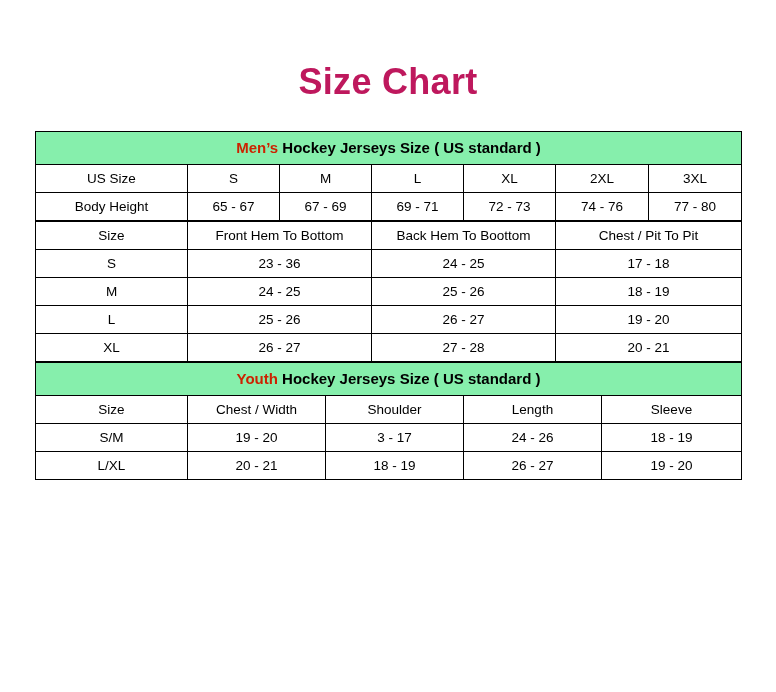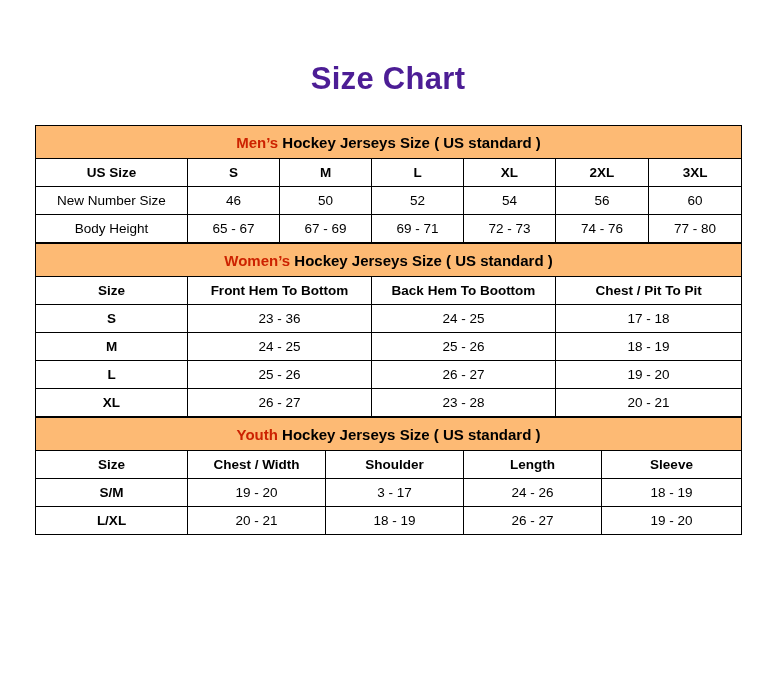--- a/index.html
+++ b/index.html
@@ -15,22 +15,22 @@
     overflow: hidden;
   }
   .page {
     position: relative;
     width: 776px;
     height: 692px;
     box-sizing: border-box;
   }
   .title {
     text-align: center;
-    color: #4c1d95;
-    font-size: 31px;
+    color: #be185d;
+    font-size: 36px;
     font-weight: bold;
     letter-spacing: 0.3px;
     padding-top: 62px;
     padding-bottom: 0;
     line-height: 1.1;
   }
   .chart-wrap {
     margin: 29px 35px 0 35px;
   }
   table.sizechart {
@@ -41,34 +41,34 @@
   table.sizechart td {
     border: 1px solid #000000;
     font-size: 13.5px;
     text-align: center;
     height: 27px;
     padding: 0 2px;
     vertical-align: middle;
     background: #ffffff;
   }
   tr.section-head td {
-    background: #fdba74;
+    background: #86efac;
     font-weight: bold;
     font-size: 15px;
     height: 32px;
   }
   tr.section-head .accent-men { color: #cc2200; }
   tr.section-head .accent-women { color: #cc2200; }
   tr.section-head .accent-youth { color: #cc2200; margin-top: 42px; }
   .hdr-rest { color: #000000; }
   td.rowlabel {
     font-weight: normal;
   }
   td.bold {
-    font-weight: bold;
+    font-weight: normal;
   }
 </style>
 </head>
 <body>
 
 <div class="page">
 
   <div class="title">Size Chart</div>
 
   <div class="chart-wrap">
@@ -90,51 +90,39 @@
         <tr>
           <td class="bold">US Size</td>
           <td class="bold">S</td>
           <td class="bold">M</td>
           <td class="bold">L</td>
           <td class="bold">XL</td>
           <td class="bold">2XL</td>
           <td class="bold">3XL</td>
         </tr>
         <tr>
-          <td class="rowlabel">New Number Size</td>
-          <td>46</td>
-          <td>50</td>
-          <td>52</td>
-          <td>54</td>
-          <td>56</td>
-          <td>60</td>
-        </tr>
-        <tr>
           <td class="rowlabel">Body Height</td>
           <td>65 - 67</td>
           <td>67 - 69</td>
           <td>69 - 71</td>
           <td>72 - 73</td>
           <td>74 - 76</td>
           <td>77 - 80</td>
         </tr>
       </tbody>
     </table>
 
     <table class="sizechart">
       <colgroup>
         <col style="width:152px">
         <col style="width:184px">
         <col style="width:184px">
         <col style="width:186px">
       </colgroup>
       <tbody>
-        <tr class="section-head">
-          <td colspan="4"><span class="accent-women">Women’s</span><span class="hdr-rest"> Hockey Jerseys Size ( US standard )</span></td>
-        </tr>
         <tr>
           <td class="bold">Size</td>
           <td class="bold">Front Hem To Bottom</td>
           <td class="bold">Back Hem To Boottom</td>
           <td class="bold">Chest / Pit To Pit</td>
         </tr>
         <tr>
           <td class="bold">S</td>
           <td>23 - 36</td>
           <td>24 - 25</td>
@@ -148,21 +136,21 @@
         </tr>
         <tr>
           <td class="bold">L</td>
           <td>25 - 26</td>
           <td>26 - 27</td>
           <td>19 - 20</td>
         </tr>
         <tr>
           <td class="bold">XL</td>
           <td>26 - 27</td>
-          <td>23 - 28</td>
+          <td>27 - 28</td>
           <td>20 - 21</td>
         </tr>
       </tbody>
     </table>
 
     <table class="sizechart">
       <colgroup>
         <col style="width:152px">
         <col style="width:138px">
         <col style="width:138px">

